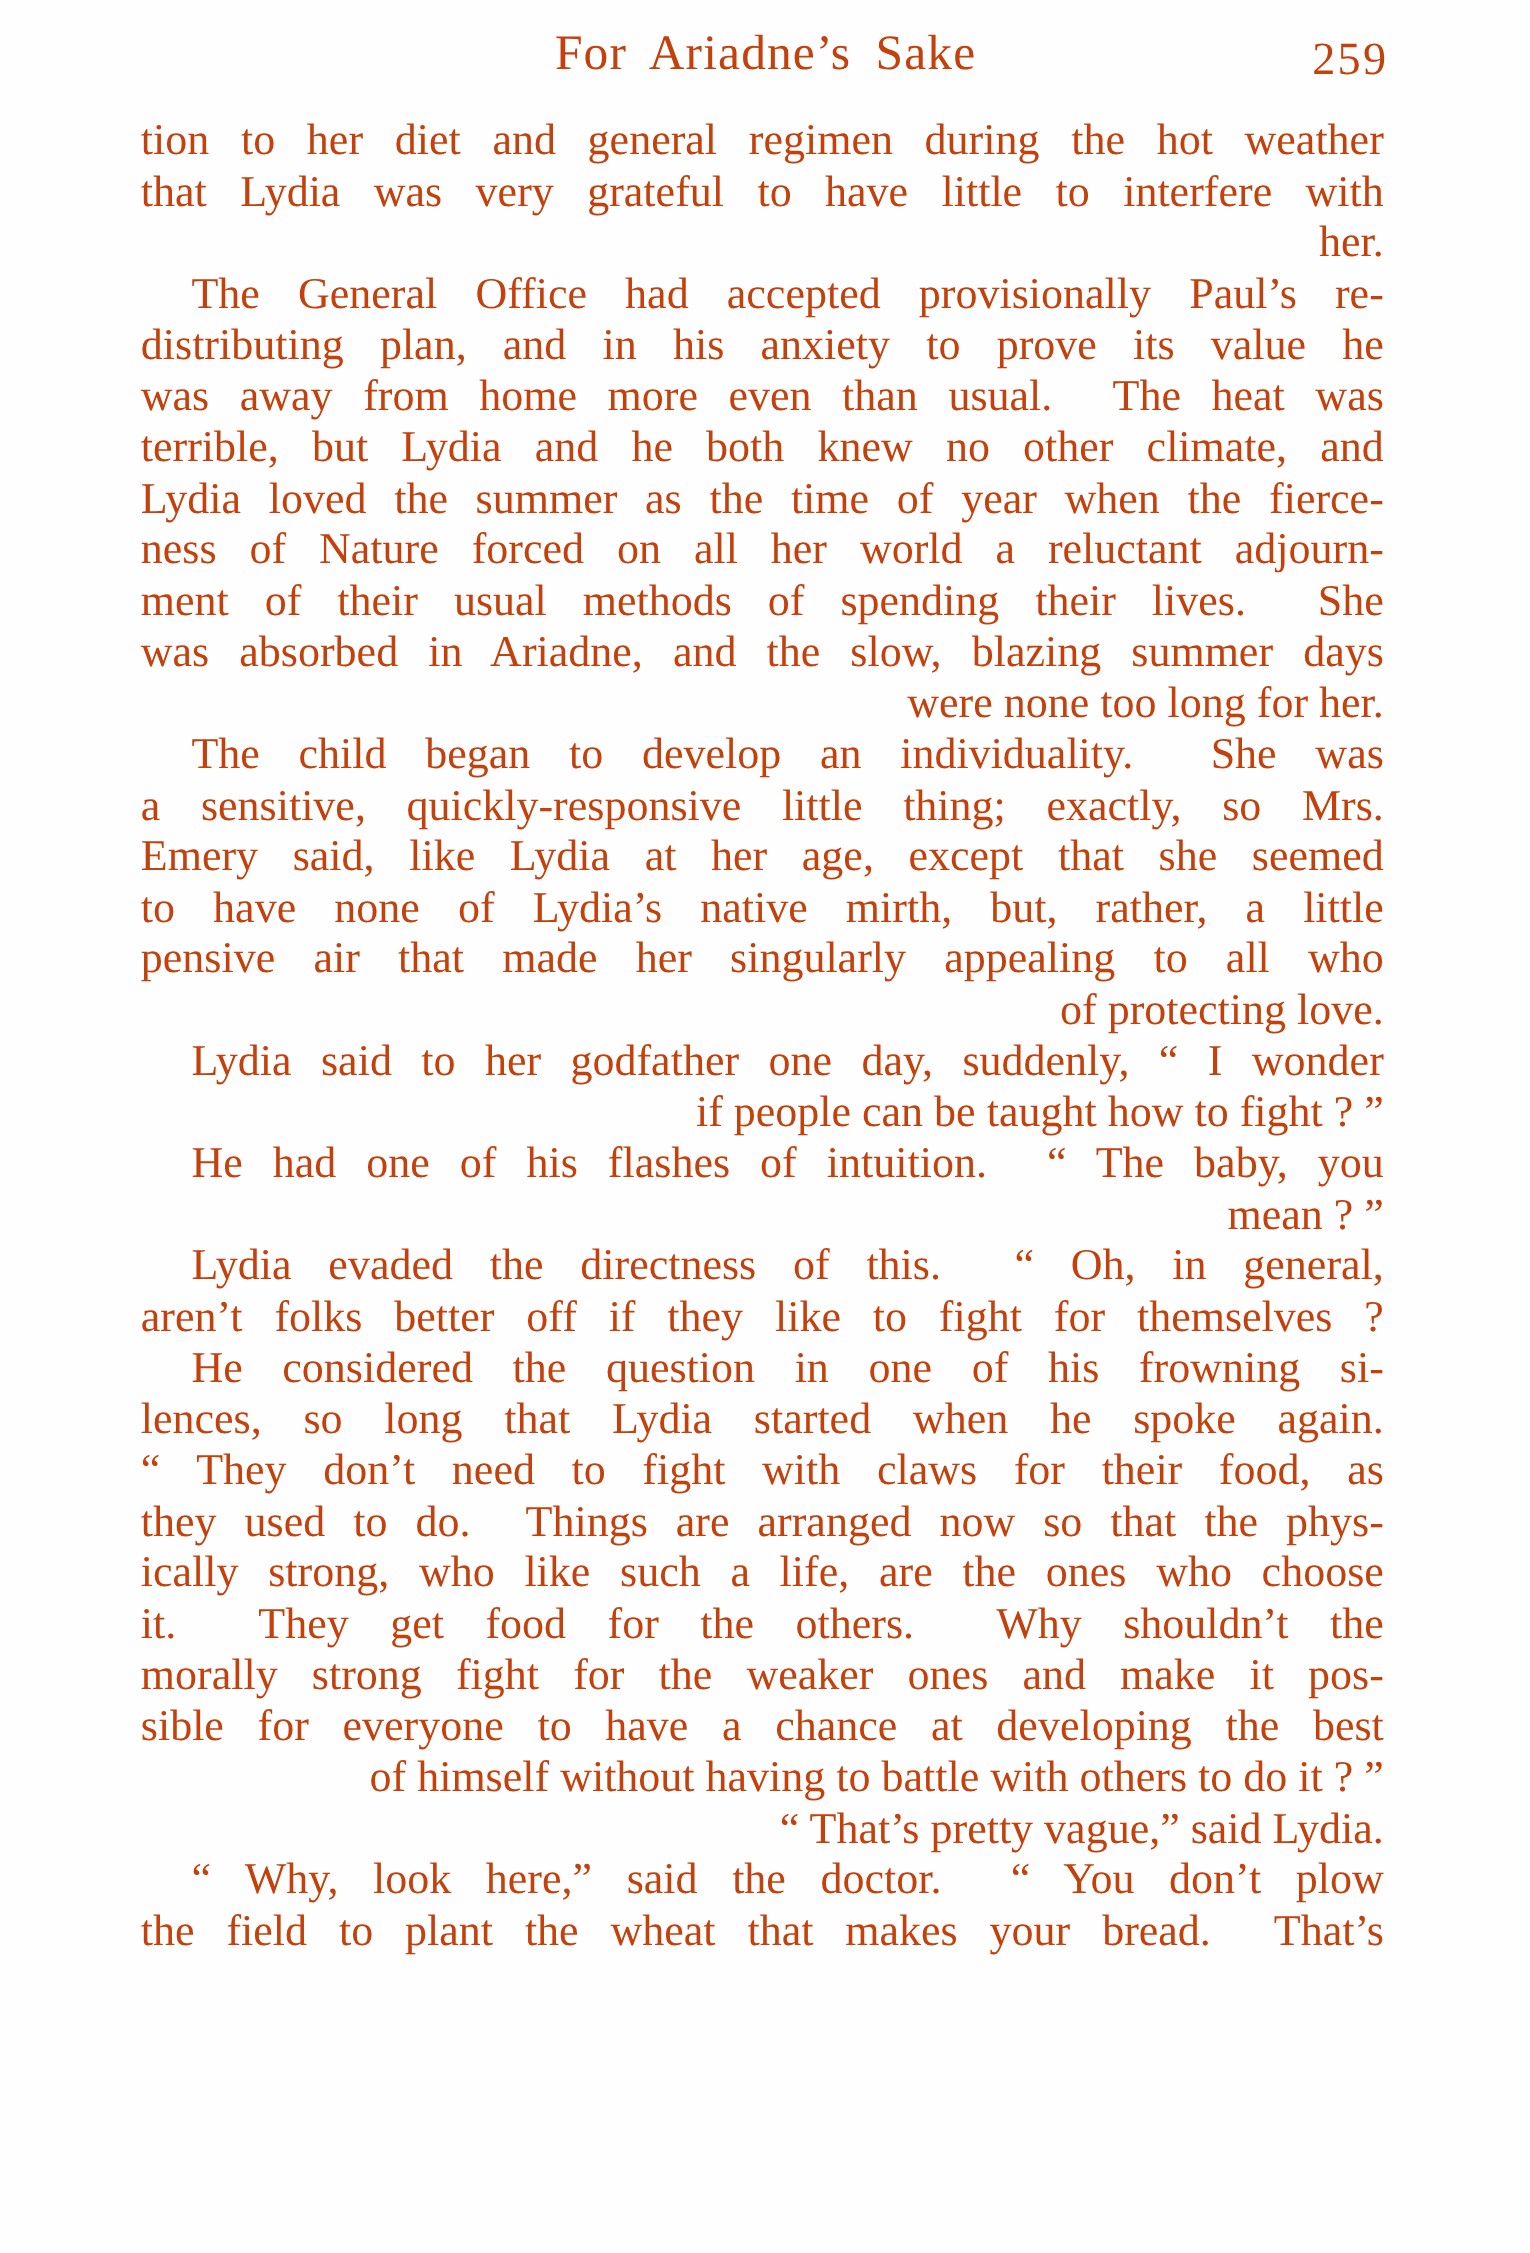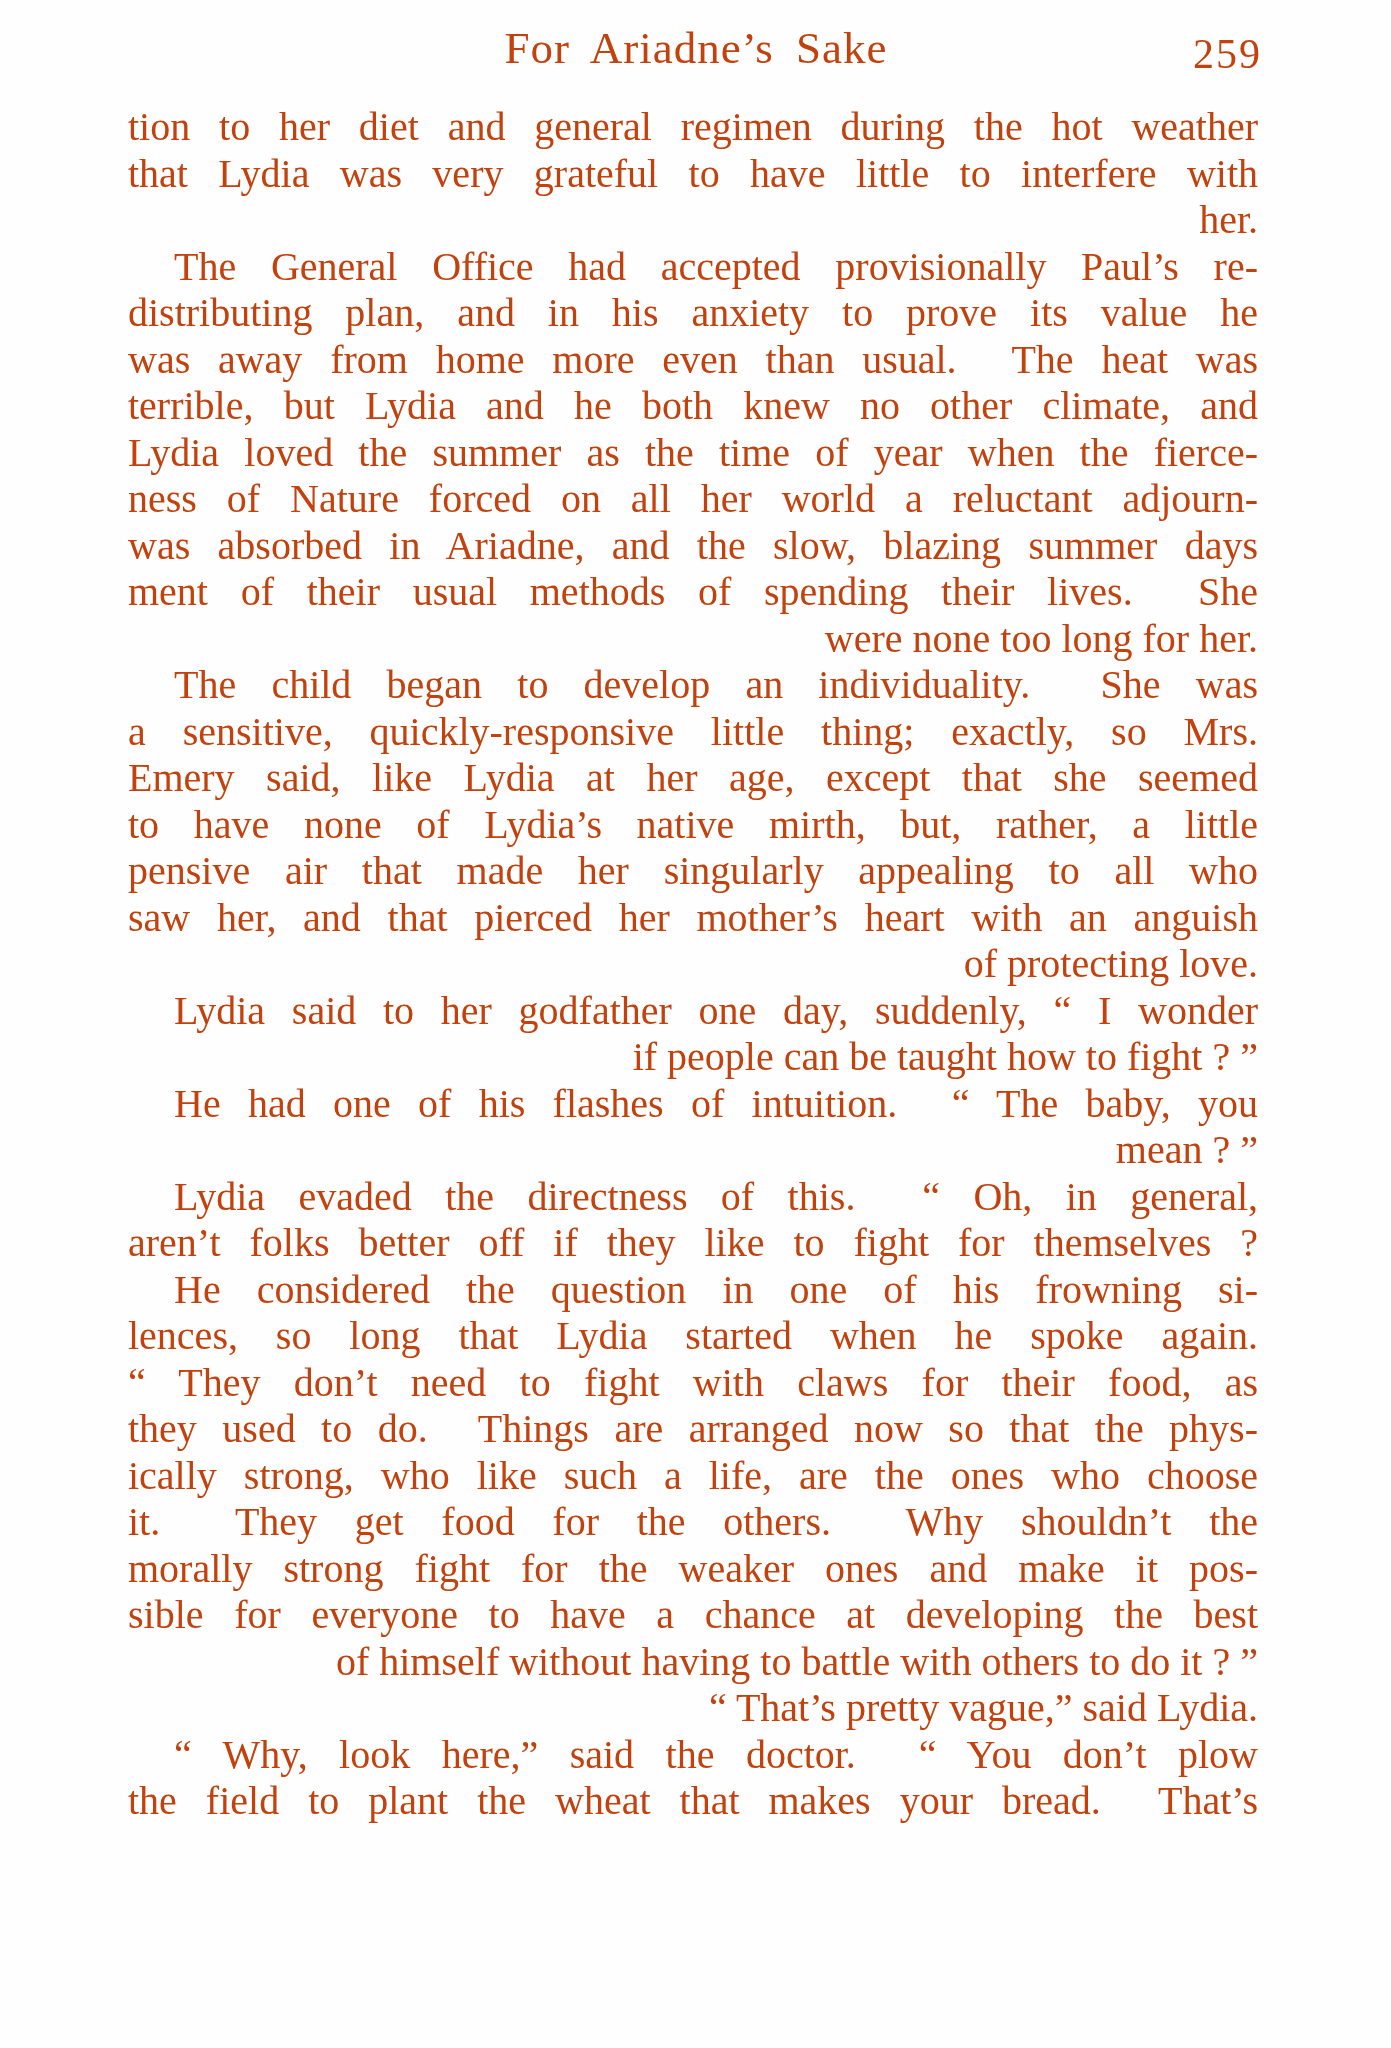--- a/index.html
+++ b/index.html
@@ -83,31 +83,30 @@
         <div class="line j"><span>that Lydia was very grateful to have little to interfere with</span></div>
         <div class="line"><span>her.</span></div>
       </div>
       <div class="para indent">
         <div class="line j first"><span>The General Office had accepted provisionally Paul’s re-</span></div>
         <div class="line j"><span>distributing plan, and in his anxiety to prove its value he</span></div>
         <div class="line j"><span>was away from home more even than usual.  The heat was</span></div>
         <div class="line j"><span>terrible, but Lydia and he both knew no other climate, and</span></div>
         <div class="line j"><span>Lydia loved the summer as the time of year when the fierce-</span></div>
         <div class="line j"><span>ness of Nature forced on all her world a reluctant adjourn-</span></div>
+        <div class="line j"><span>ment of their usual methods of spending their lives.  She</span></div>
         <div class="line j"><span>was absorbed in Ariadne, and the slow, blazing summer days</span></div>
-        <div class="line j"><span>ment of their usual methods of spending their lives.  She</span></div>
         <div class="line"><span>were none too long for her.</span></div>
       </div>
       <div class="para indent">
         <div class="line j first"><span>The child began to develop an individuality.  She was</span></div>
         <div class="line j"><span>a sensitive, quickly-responsive little thing; exactly, so Mrs.</span></div>
         <div class="line j"><span>Emery said, like Lydia at her age, except that she seemed</span></div>
         <div class="line j"><span>to have none of Lydia’s native mirth, but, rather, a little</span></div>
         <div class="line j"><span>pensive air that made her singularly appealing to all who</span></div>
-        <div class="line j"><span>saw her, and that pierced her mother’s heart with an anguish</span></div>
         <div class="line"><span>of protecting love.</span></div>
       </div>
       <div class="para indent">
         <div class="line j first"><span>Lydia said to her godfather one day, suddenly, “ I wonder</span></div>
         <div class="line"><span>if people can be taught how to fight ? ”</span></div>
       </div>
       <div class="para indent">
         <div class="line j first"><span>He had one of his flashes of intuition.  “ The baby, you</span></div>
         <div class="line"><span>mean ? ”</span></div>
       </div>

